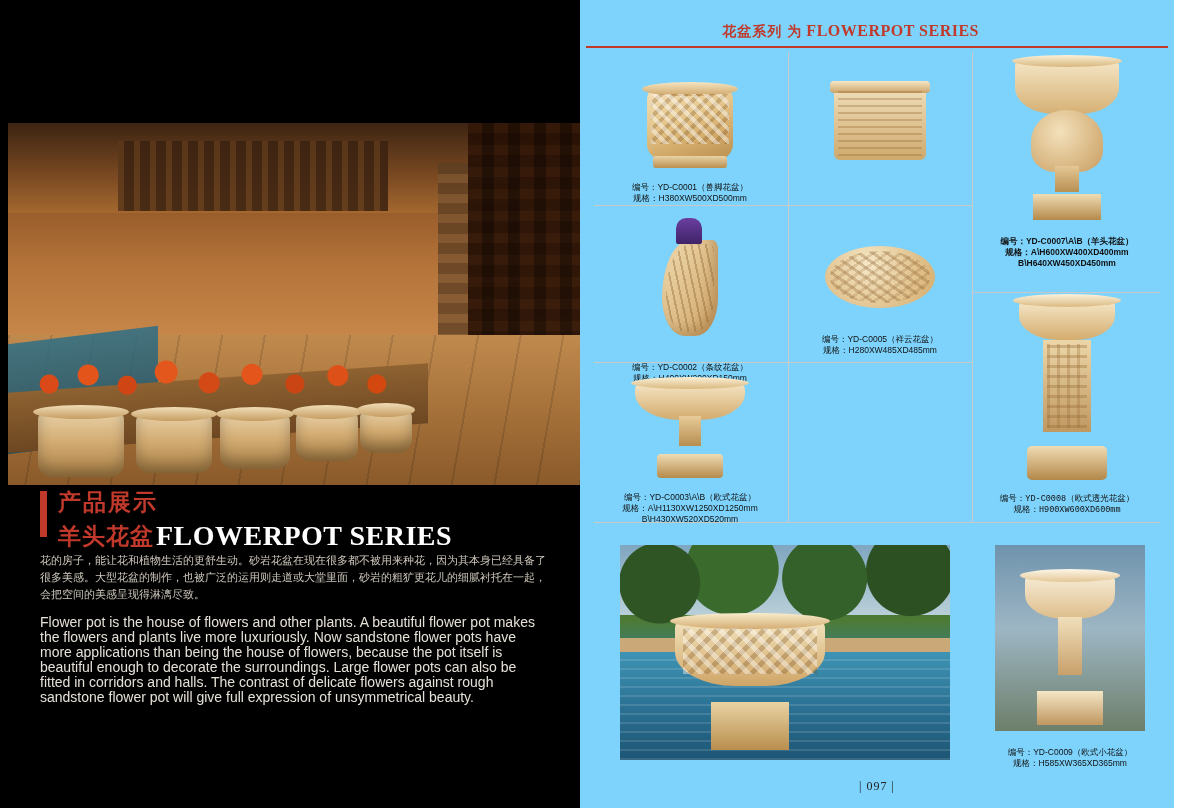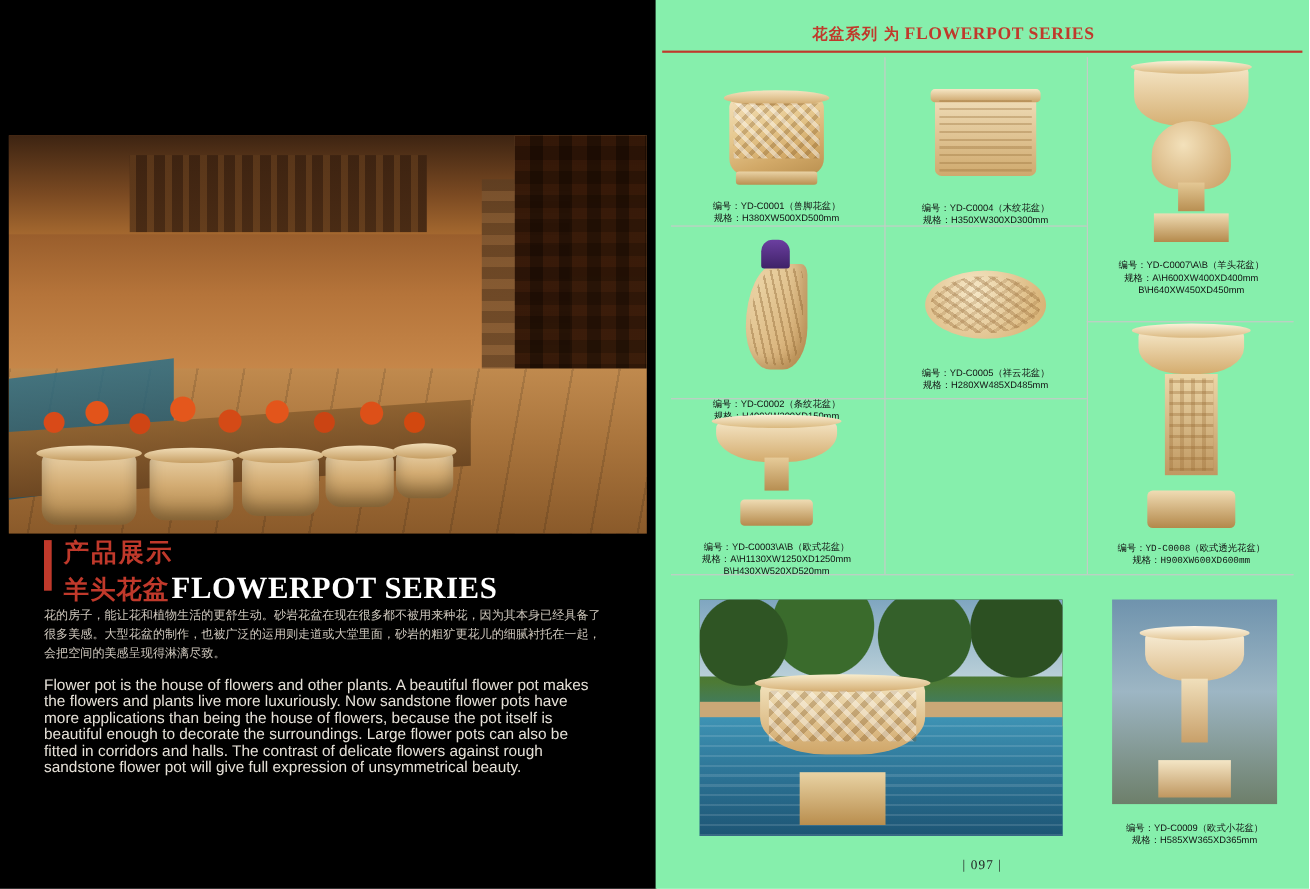--- a/index.html
+++ b/index.html
@@ -56,21 +56,21 @@
   .title-bar{position:absolute;left:0;top:4px;width:7px;height:46px;background:#c0392b;}
   .t-cn{margin:0 0 2px 18px;color:#c0392b;font-size:23px;font-weight:bold;letter-spacing:2px;}
   .t-row{margin-left:18px;display:flex;align-items:flex-end;gap:2px;}
   .t-cn2{color:#c0392b;font-size:23px;font-weight:bold;letter-spacing:1px;white-space:nowrap;}
   .t-en{color:#ffffff;font-family:"Liberation Serif",serif;font-size:28px;font-weight:bold;letter-spacing:.5px;white-space:nowrap;}
   .left-body{position:absolute;left:40px;top:552px;width:510px;color:#c8c2b8;}
   .body-cn{font-size:11px;line-height:17px;color:#cfc8bd;margin:0 0 12px 0;}
   .body-en{font-size:14px;line-height:15px;color:#e6e1d8;margin:0;}
 
   
-  .right{position:absolute;left:596px;top:0;width:594px;height:808px;background:#86efac;}
+  .right{position:absolute;left:580px;top:0;width:594px;height:808px;background:#7dd3fc;}
   .r-header{position:absolute;left:0;top:22px;width:594px;height:26px;}
   .r-header .hline{position:absolute;left:6px;top:24px;width:582px;height:2px;background:#c0392b;}
   .r-header .htxt{position:absolute;right:195px;top:0;display:flex;align-items:baseline;gap:5px;}
   .h-cn{color:#c0392b;font-size:14px;font-weight:bold;letter-spacing:1px;}
   .h-mark{color:#c0392b;font-size:14px;font-weight:bold;}
   .h-en{color:#c0392b;font-family:"Liberation Serif",serif;font-size:16px;font-weight:bold;letter-spacing:.5px;}
 
   .grid{position:absolute;left:14px;top:52px;width:566px;height:700px;}
   .cell{position:absolute;}
   .vdiv{position:absolute;width:1px;background:#c9c9c9;}
@@ -263,34 +263,30 @@
           <div>编号：YD-C0001（兽脚花盆）</div>
           <div>规格：H380XW500XD500mm</div>
         </div>
       </div>
 
       <div class="cell" style="left:196px;top:4px;width:180px;">
         <div class="art s-square" style="margin-top:30px;">
           <div class="rim"></div>
           <div class="tex"></div>
         </div>
-        <div class="cap" style="margin-top:24px;">
-          <div>编号：YD-C0004（木纹花盆）</div>
-          <div>规格：H350XW300XD300mm</div>
-        </div>
       </div>
 
       <div class="cell" style="left:380px;top:4px;width:186px;">
         <div class="art s-urnlg" style="margin-top:4px;">
           <div class="bowl"></div>
           <div class="belly"></div>
           <div class="stem"></div>
           <div class="base"></div>
         </div>
-        <div class="cap" style="margin-top:16px;">
+        <div class="cap" style="margin-top:16px;font-weight:bold;">
           <div>编号：YD-C0007\A\B（羊头花盆）</div>
           <div>规格：A\H600XW400XD400mm</div>
           <div>B\H640XW450XD450mm</div>
         </div>
       </div>
 
       <div class="cell" style="left:0;top:158px;width:192px;">
         <div class="art s-leaf" style="margin-top:30px;">
           <div class="tulip"></div>
           <div class="lines"></div>

